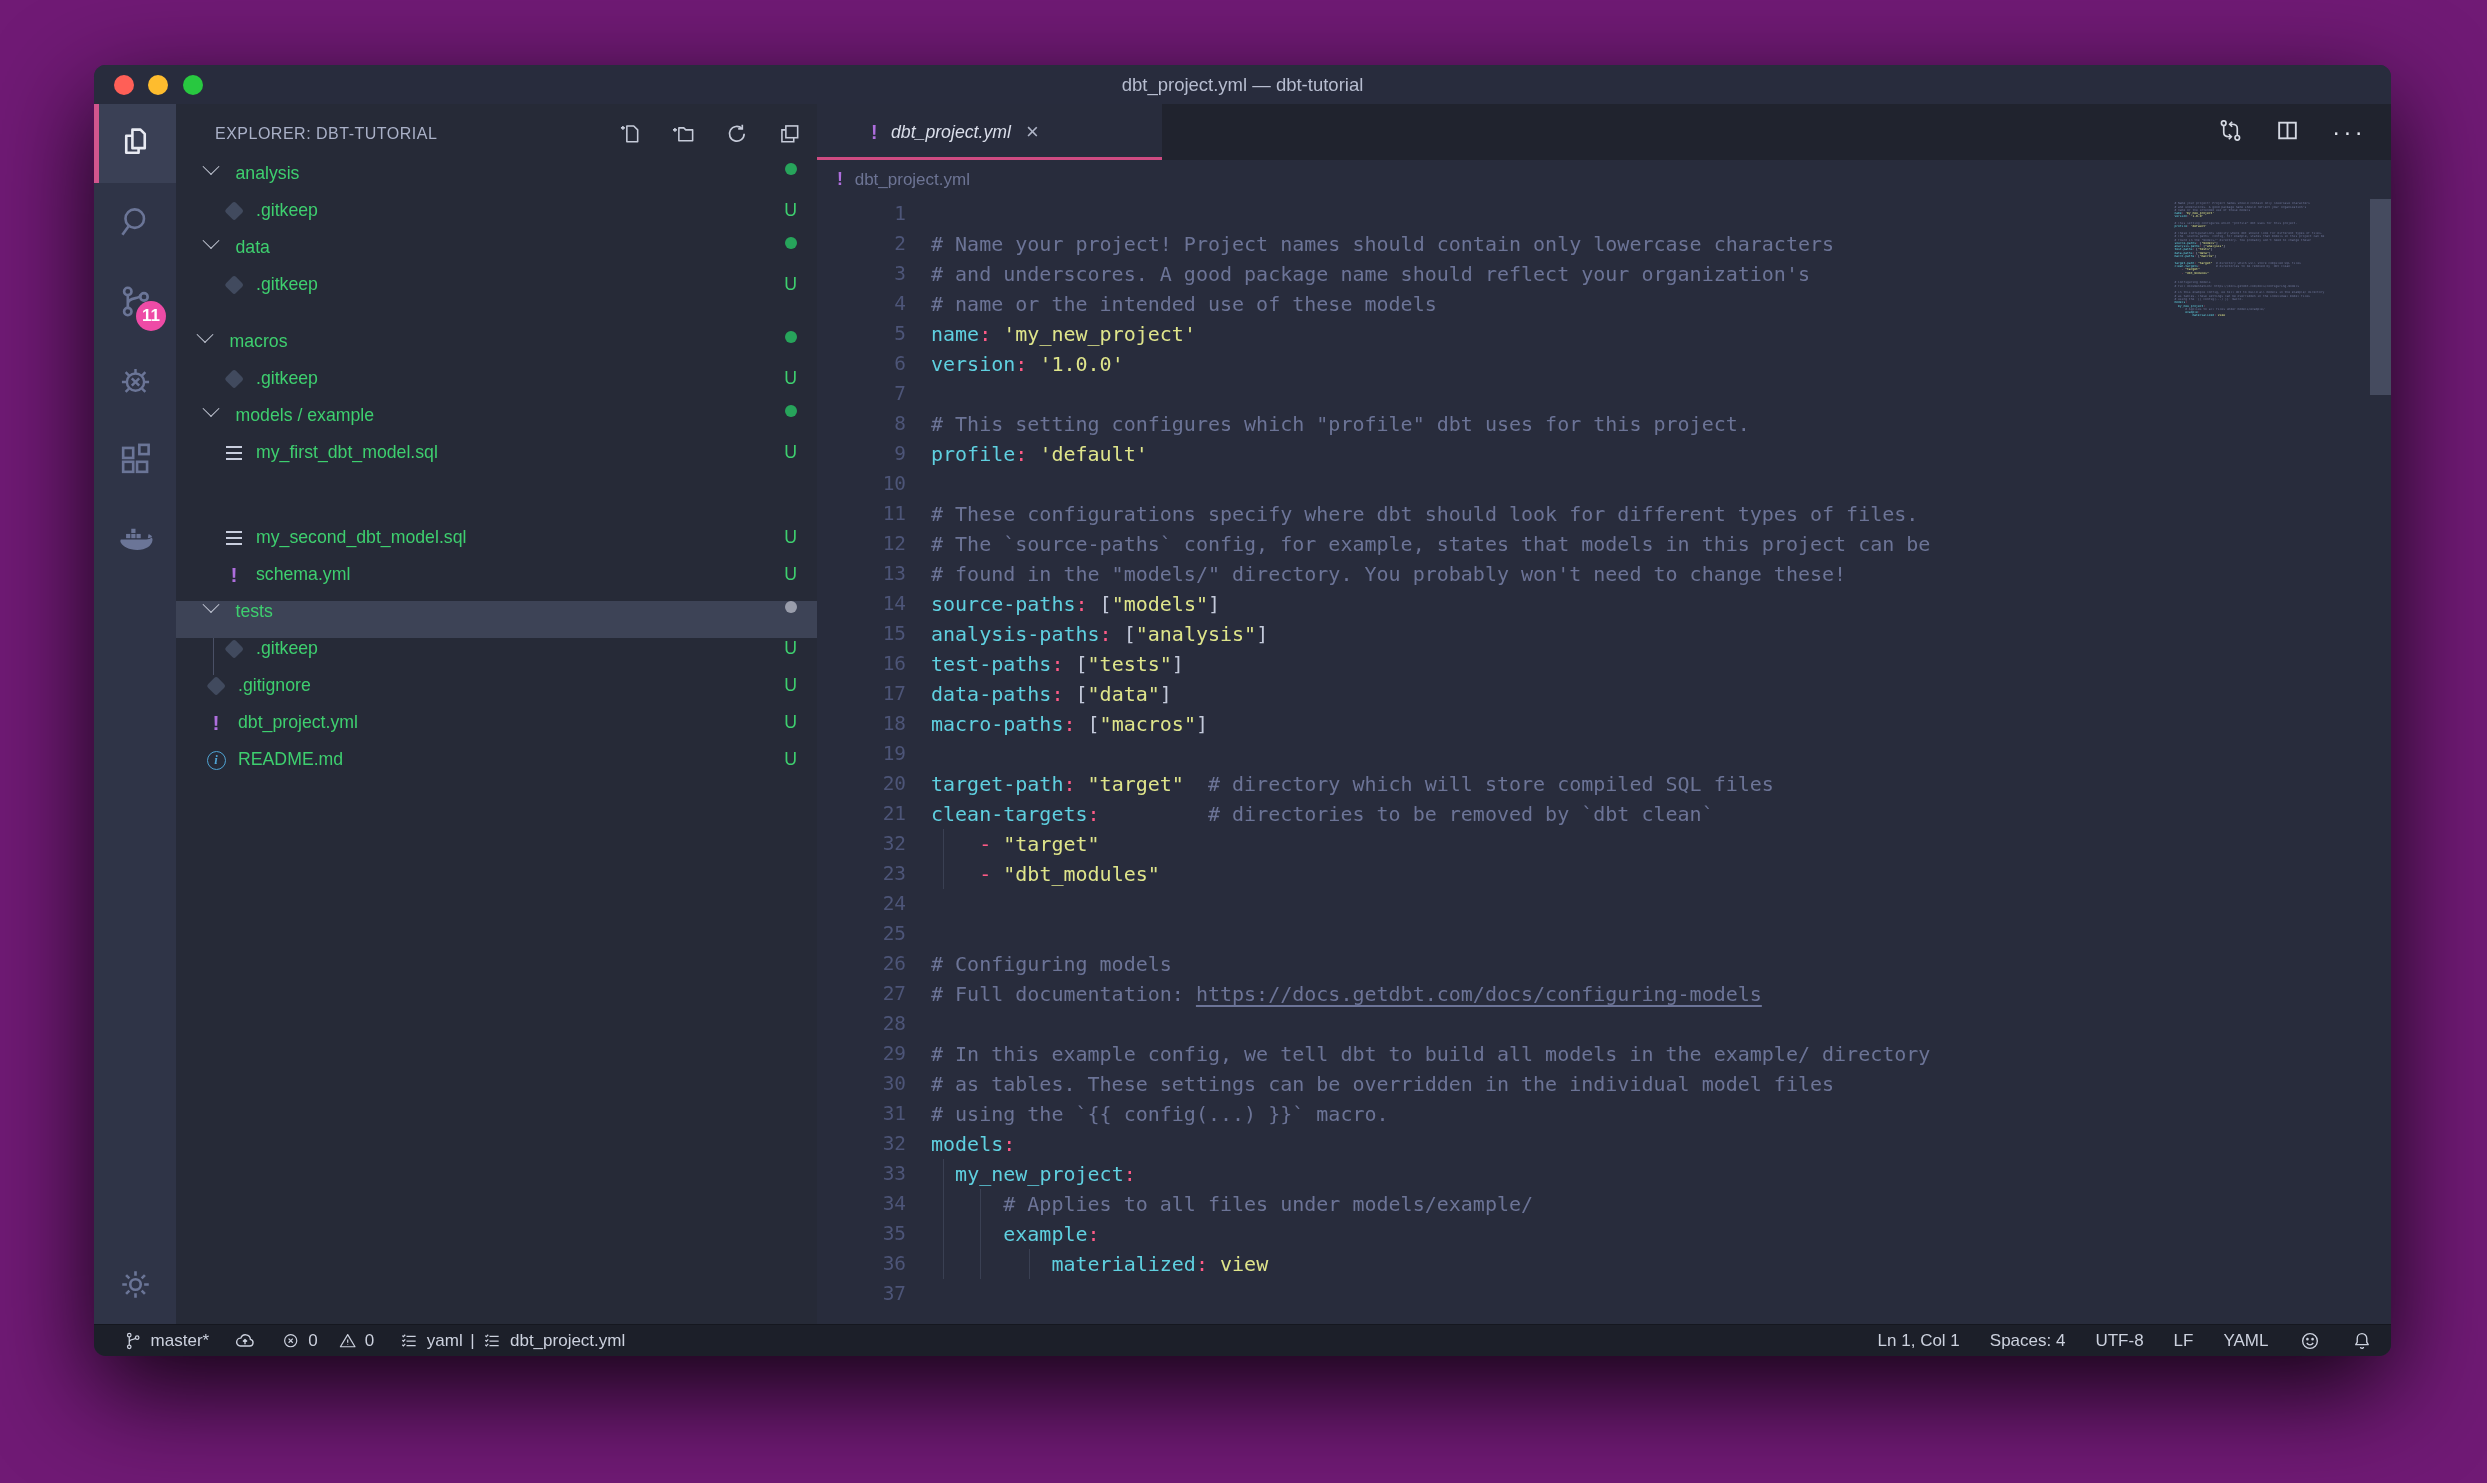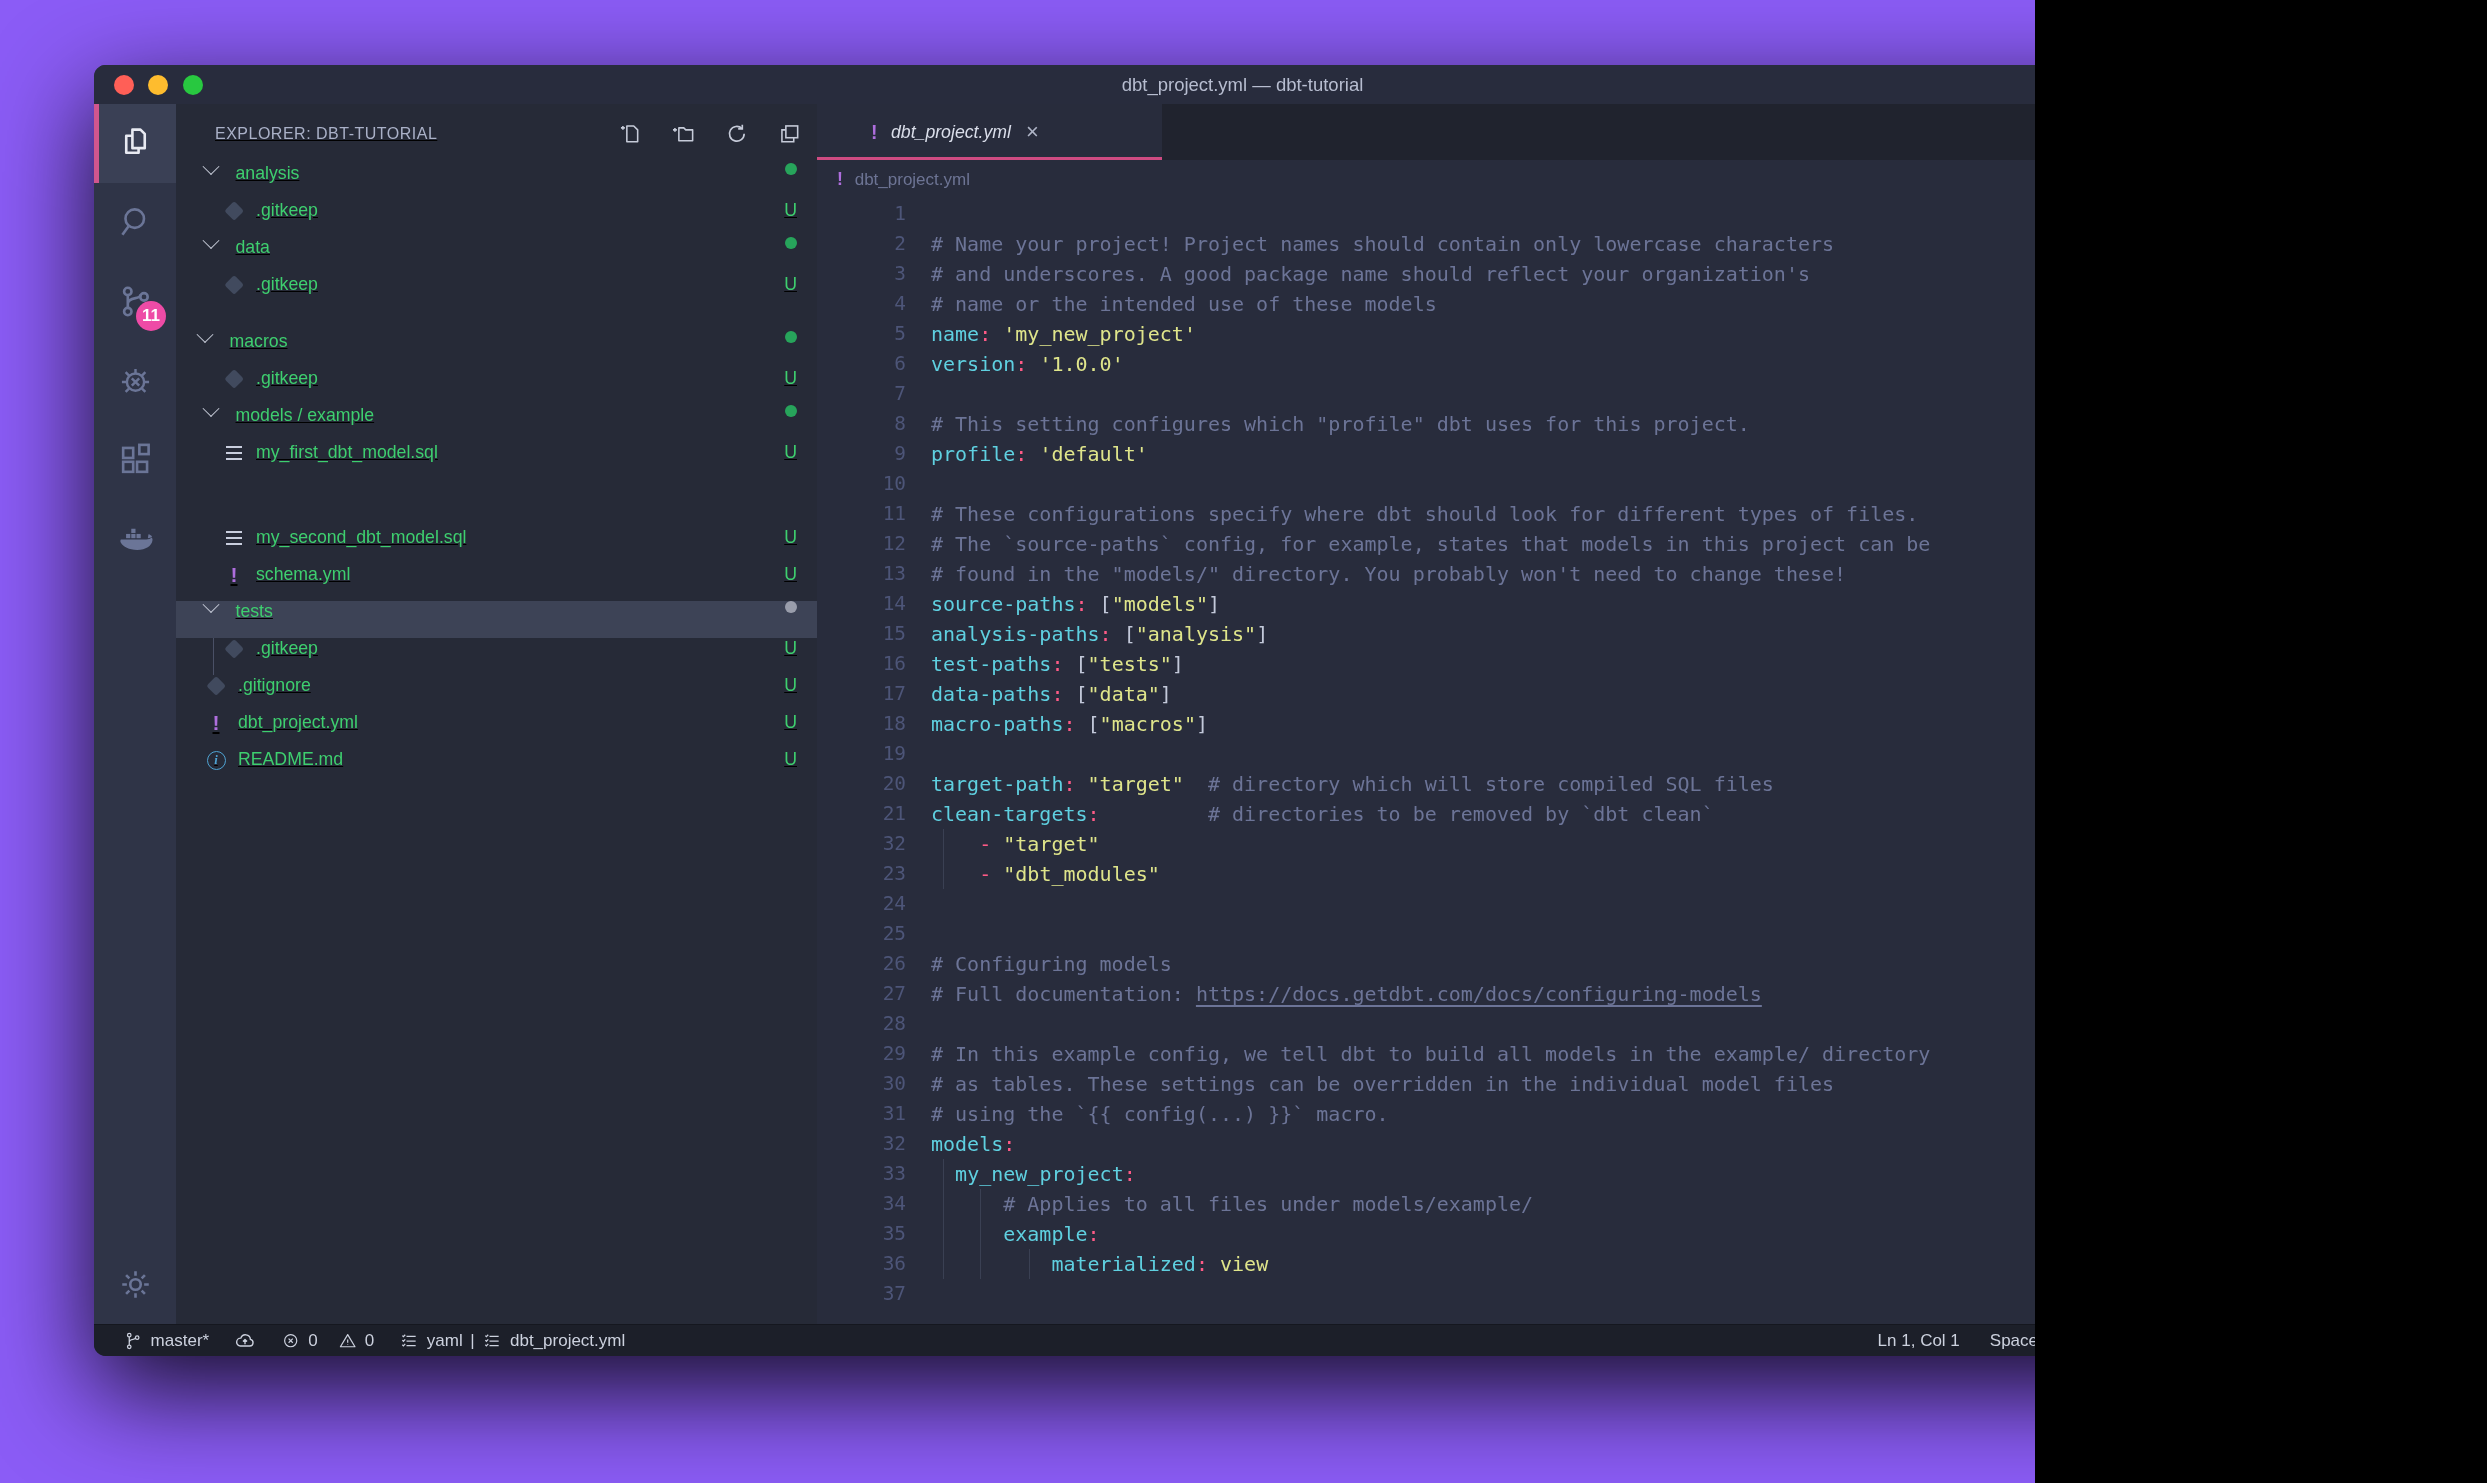--- a/index.html
+++ b/index.html
@@ -1,16 +1,16 @@
 <!DOCTYPE html>
 <html style="font-size:13.5px"><head>
 <meta charset="utf-8">
 <style>
   html,body{margin:0;padding:0;background:#000;}
-  .stage{position:relative;width:2035px;height:1484px;background:#8b5cf6;overflow:hidden;
+  .stage{position:relative;width:2487px;height:1484px;background:#701a75;overflow:hidden;
          font-family:"Liberation Sans",sans-serif;-webkit-font-smoothing:antialiased;}
   .window{position:absolute;left:94px;top:65px;width:2297px;height:1291px;background:#282c3c;
           border-radius:11.8px;overflow:hidden;display:flex;flex-direction:column;
           box-shadow:0 34px 101px rgba(0,0,0,.85);}
   
   .titlebar{height:39px;background:#282c3d;display:flex;align-items:center;justify-content:center;
             position:relative;flex:0 0 auto;}
   .lights{position:absolute;left:20px;top:0;height:100%;display:flex;align-items:center;gap:14.3px;}
   .light{width:20px;height:20px;border-radius:50%;}
   .light.red{background:#ff5f57}.light.yellow{background:#febc2e}.light.green{background:#28c840}
@@ -20,21 +20,21 @@
   
   .activitybar{width:82px;background:#2f3447;display:flex;flex-direction:column;flex:0 0 auto;}
   .act-item{height:79px;display:flex;align-items:center;justify-content:center;position:relative;color:#6b7597;}
   .act-item.active{background:#3a4055;color:#e8eaf2;box-shadow:inset 5px 0 0 #d1568e;}
   .act-item svg{display:block;}
   .act-bottom{margin-top:auto;}
   .badge-pink{position:absolute;right:10px;bottom:10px;min-width:30px;height:30px;border-radius:15px;
               background:#ee4ba6;color:#fff;font-size:17px;font-weight:bold;display:flex;
               align-items:center;justify-content:center;padding:0 3.4px;box-sizing:border-box;}
   
-  .sidebar{width:641px;background:#262a37;display:flex;flex-direction:column;flex:0 0 auto;text-decoration:underline;}
+  .sidebar{width:641px;background:#262a37;display:flex;flex-direction:column;flex:0 0 auto;}
   .sidebar-header{height:59px;display:flex;align-items:center;padding:0 15px 0 39px;color:#aab1c8;
                   font-size:16px;letter-spacing:0.5px;flex:0 0 auto;}
   .sh-actions{margin-left:auto;display:flex;align-items:center;gap:30px;color:#c6cbd9;}
   .sh-actions svg{display:block;}
   .tree{flex:1;overflow:hidden;}
   .tree-row{height:37px;display:flex;align-items:flex-start;color:#3ecf6f;font-size:17.7px;position:relative;
             white-space:nowrap;}
   .tree-row.selected{background:#3d4356;}
   .chevron{width:11px;height:11px;border-right:1.7px solid #c3c8d5;border-bottom:1.7px solid #c3c8d5;
            transform:rotate(45deg) translate(-1.7px,-1.7px);margin-right:18.5px;flex:0 0 auto;}

